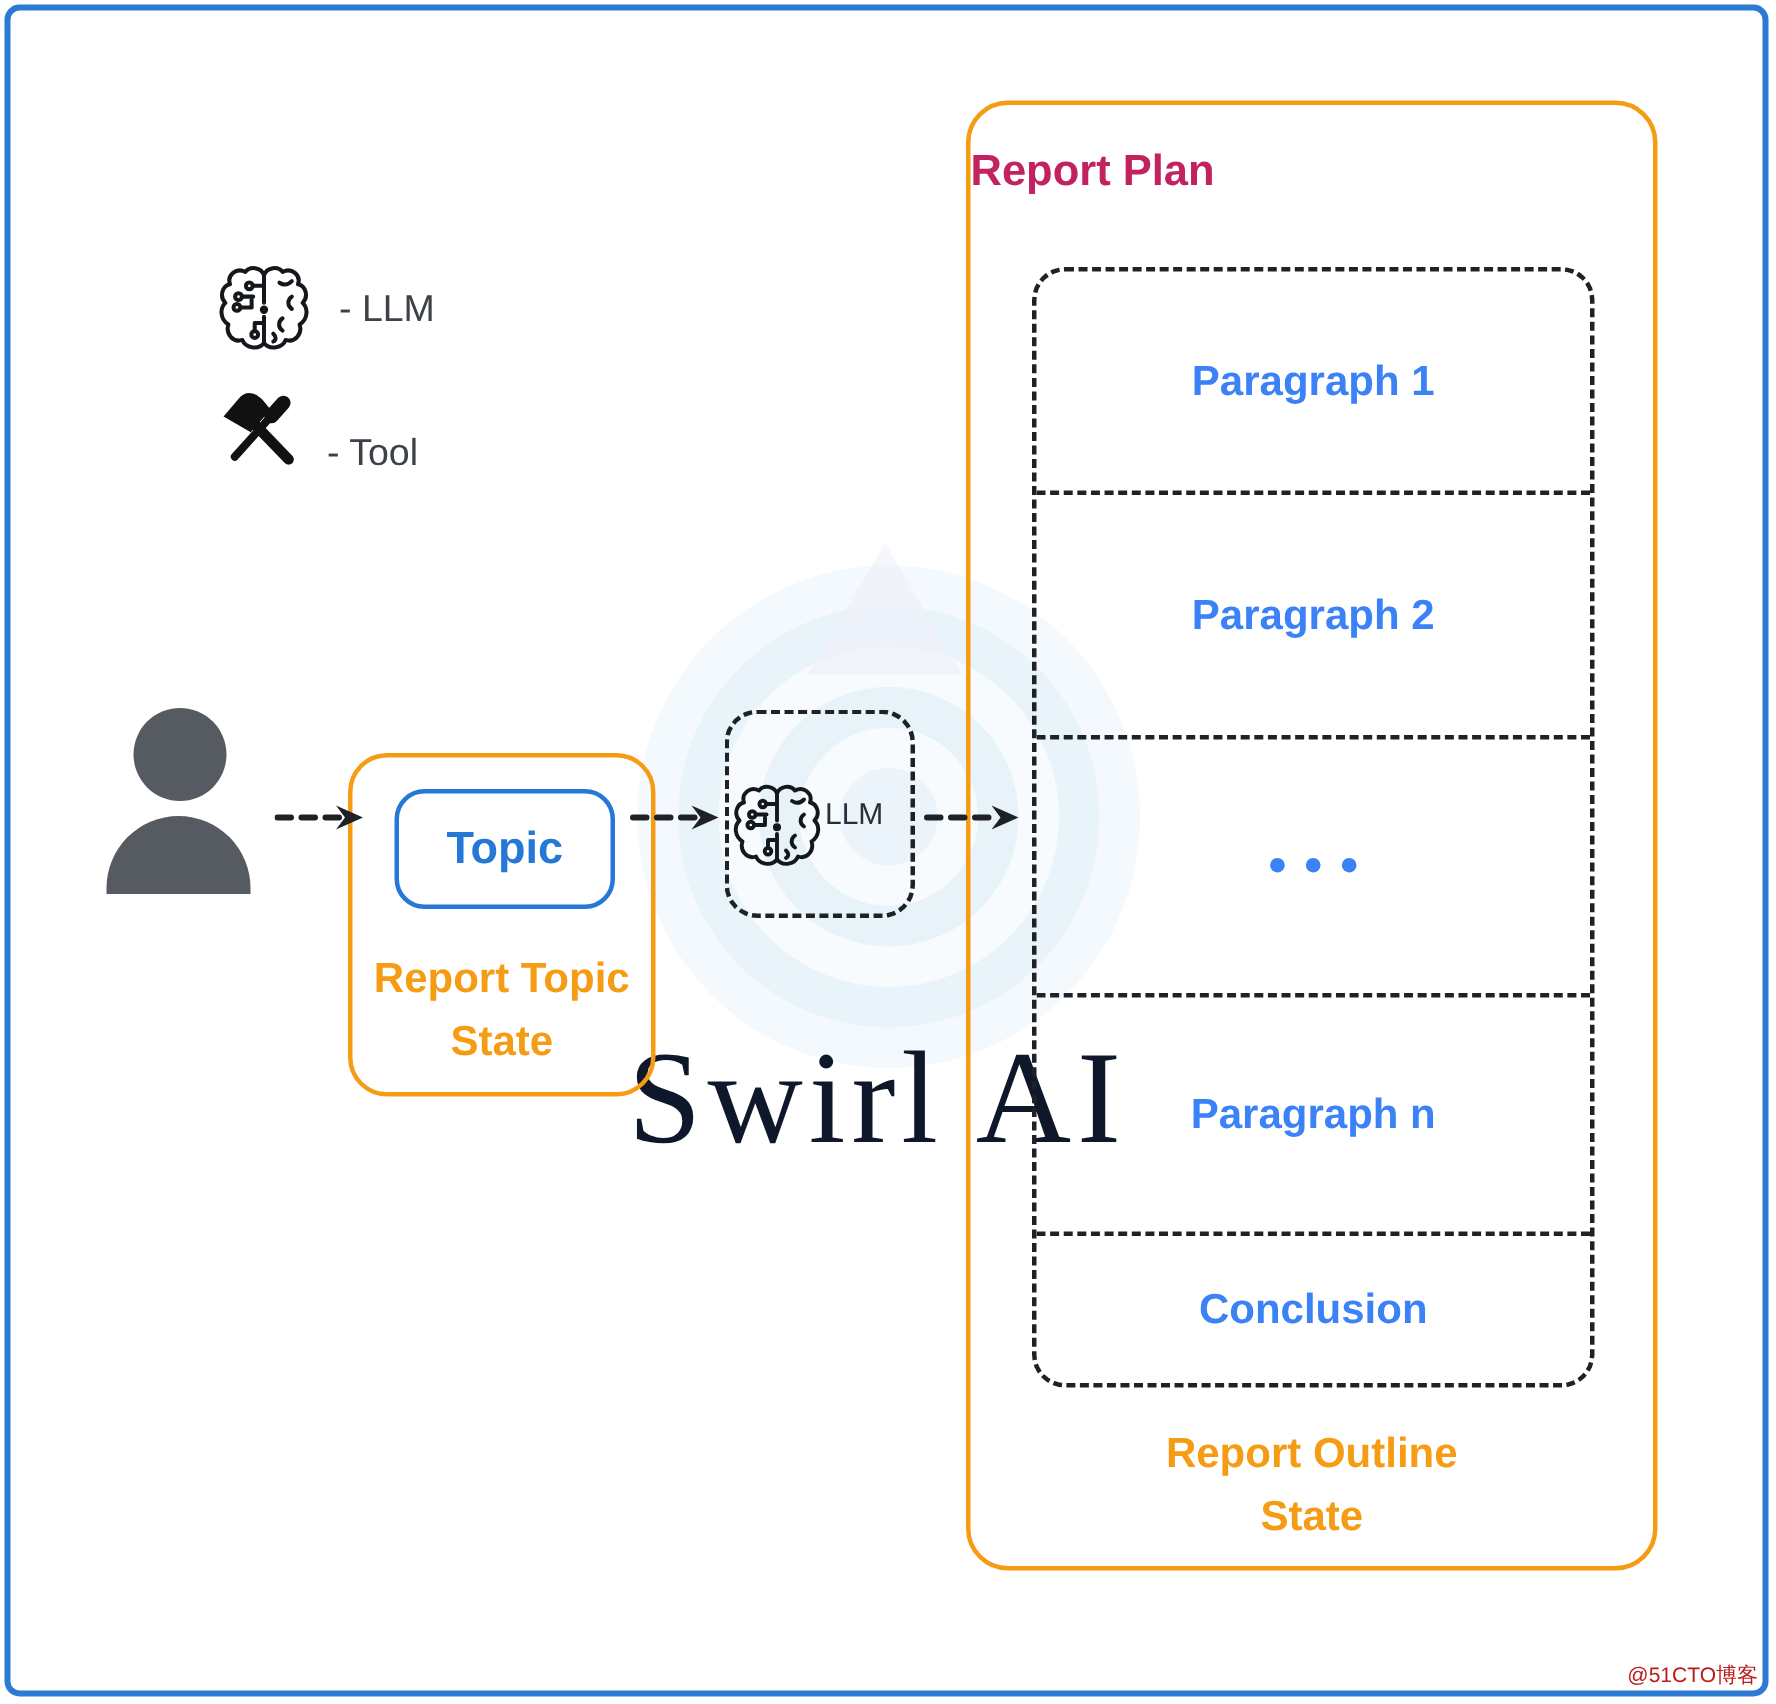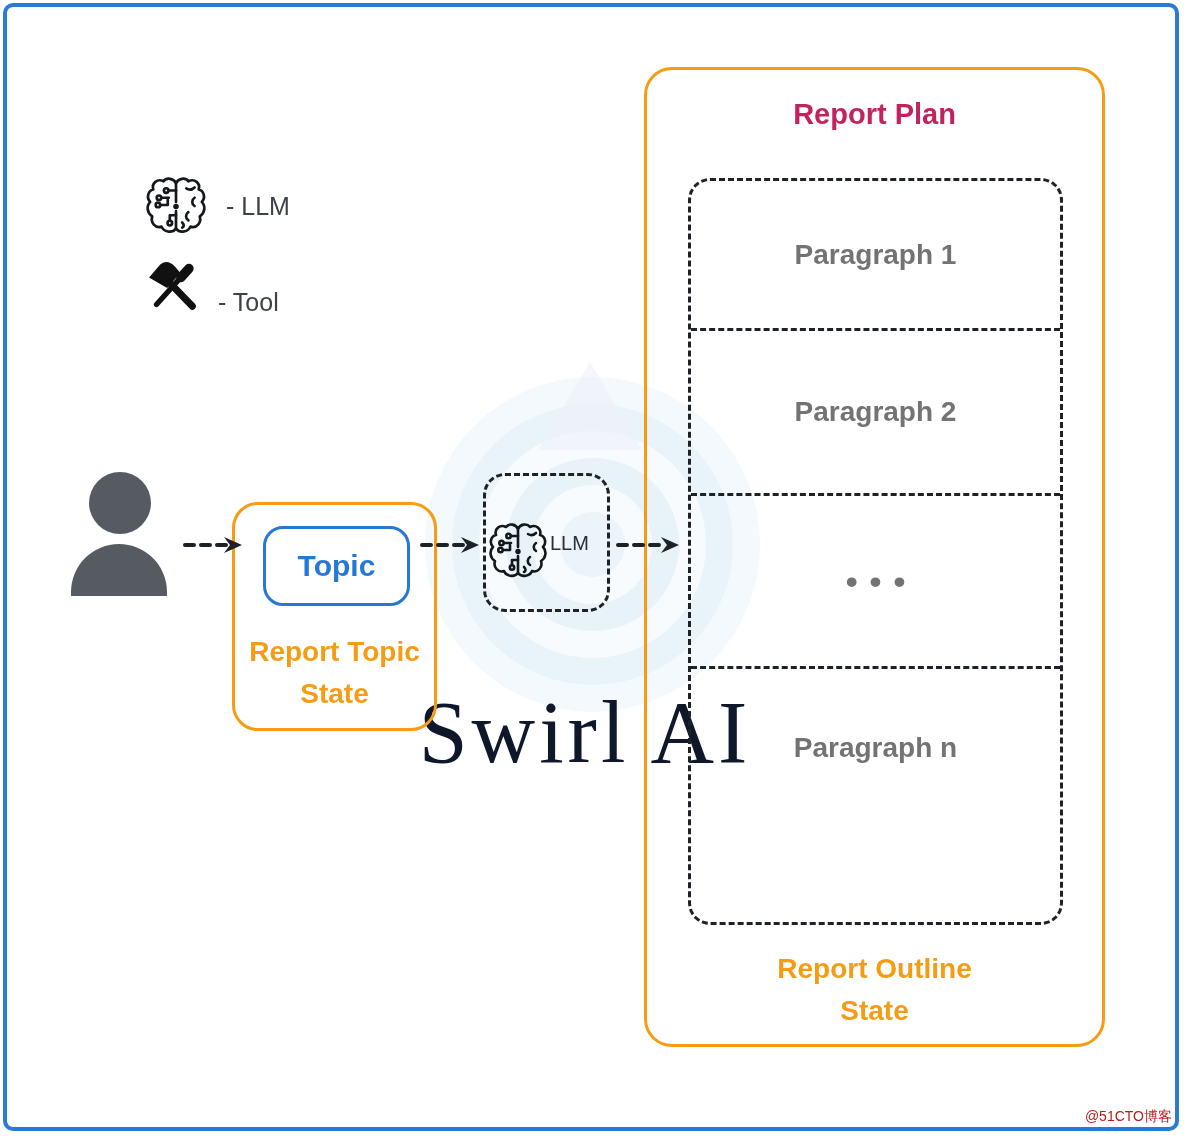--- a/index.html
+++ b/index.html
@@ -41,26 +41,26 @@
 
   
   .llm-node{position:absolute;left:483px;top:473px;width:127px;height:139px;z-index:3;box-sizing:border-box;
     border:3.5px dashed #1e2227;border-radius:22px;display:flex;flex-direction:row;align-items:center;}
   .llm-node .brain{margin-top:16px;}
   .llm-label{font-size:20px;color:#2a2f35;margin-top:2px;}
 
   
   .plan-box{position:absolute;left:644px;top:67px;width:461px;height:980px;z-index:3;box-sizing:border-box;
     border:3.5px solid #f59c14;border-radius:28px;background:transparent;}
-  .plan-title{position:absolute;left:0;right:0;top:28px;text-align:center;
+  .plan-title{position:absolute;left:0;right:0;top:28px;
     font-size:29px;font-weight:700;color:#c22360;}
   .plan-inner{position:absolute;left:41px;top:108px;width:375px;height:747px;box-sizing:border-box;
     border:3.5px dashed #1e2227;border-radius:22px;display:flex;flex-direction:column;overflow:hidden;}
   .plan-section{display:flex;align-items:center;justify-content:center;box-sizing:border-box;
-    font-size:28px;font-weight:600;color:#737373;}
+    font-size:28px;font-weight:600;color:#3b82f6;}
   .plan-section + .plan-section{border-top:3.5px dashed #1e2227;}
   .plan-section:nth-child(1){height:147px;}
   .plan-section:nth-child(2){height:165px;}
   .plan-section:nth-child(3){height:173px;}
   .plan-section:nth-child(4){height:160px;}
   .plan-section:nth-child(5){height:102px;}
   .plan-section.dots{font-size:34px;letter-spacing:12px;font-weight:700;text-indent:12px;}
   .plan-caption{position:absolute;left:0;right:0;top:878px;text-align:center;
     font-size:28px;font-weight:700;color:#f59c14;line-height:42px;}
 </style>
@@ -150,20 +150,21 @@
     <path d="M45 3 L63 11 L45 19 L51 11 Z" fill="#1e2227"></path>
   </svg>
 
   <div class="plan-box">
     <div class="plan-title">Report Plan</div>
     <div class="plan-inner">
       <div class="plan-section">Paragraph 1</div>
       <div class="plan-section">Paragraph 2</div>
       <div class="plan-section dots">•••</div>
       <div class="plan-section">Paragraph n</div>
+      <div class="plan-section">Conclusion</div>
     </div>
     <div class="plan-caption">
       <div>Report Outline</div>
       <div>State</div>
     </div>
   </div>
 
   <div class="credit">@51CTO博客</div>
 
 </div>

